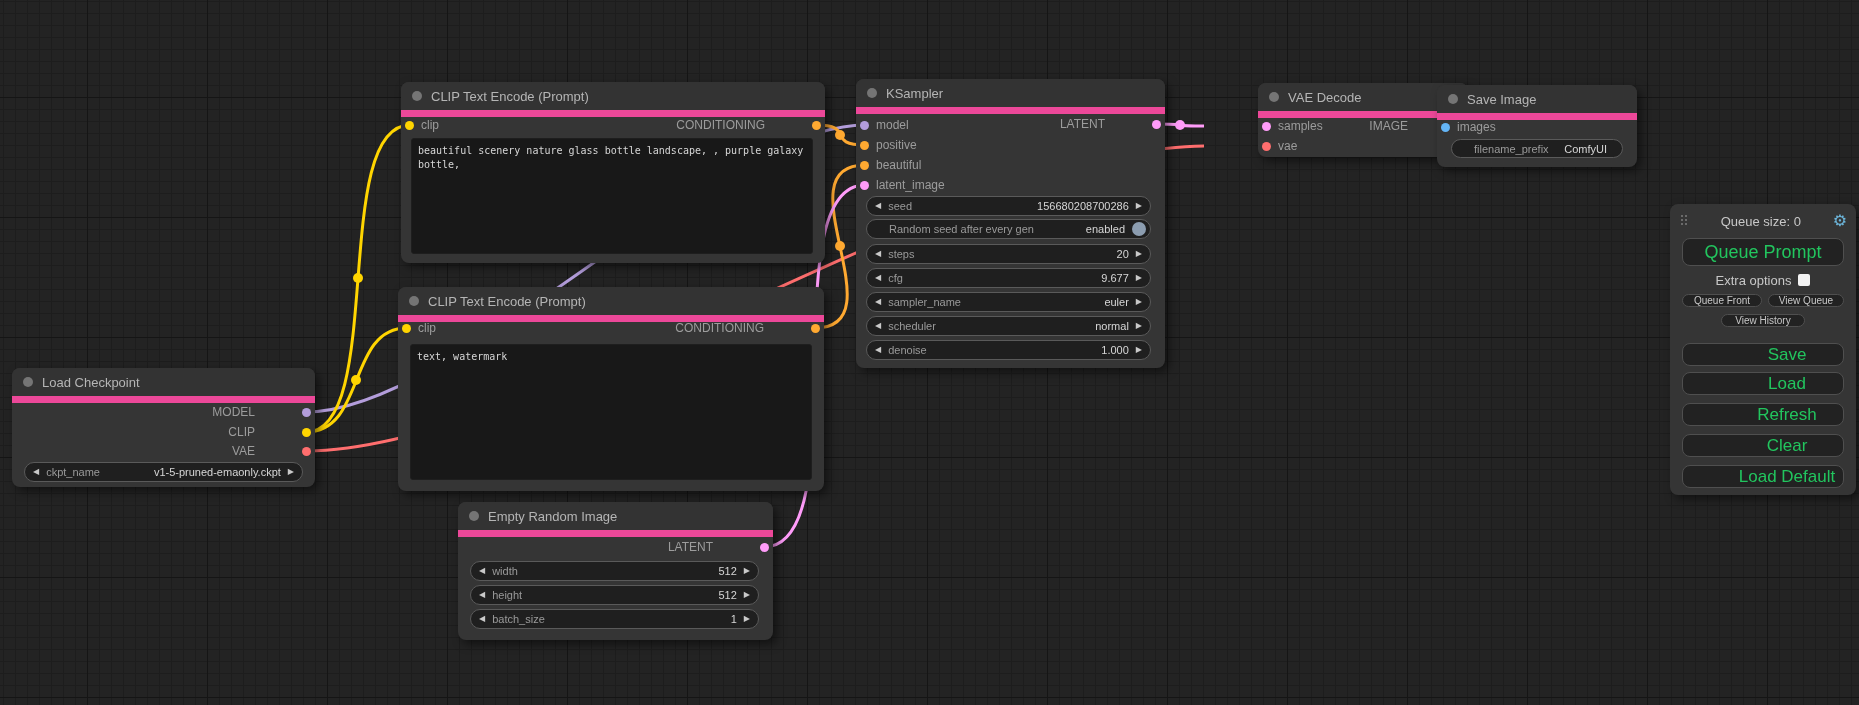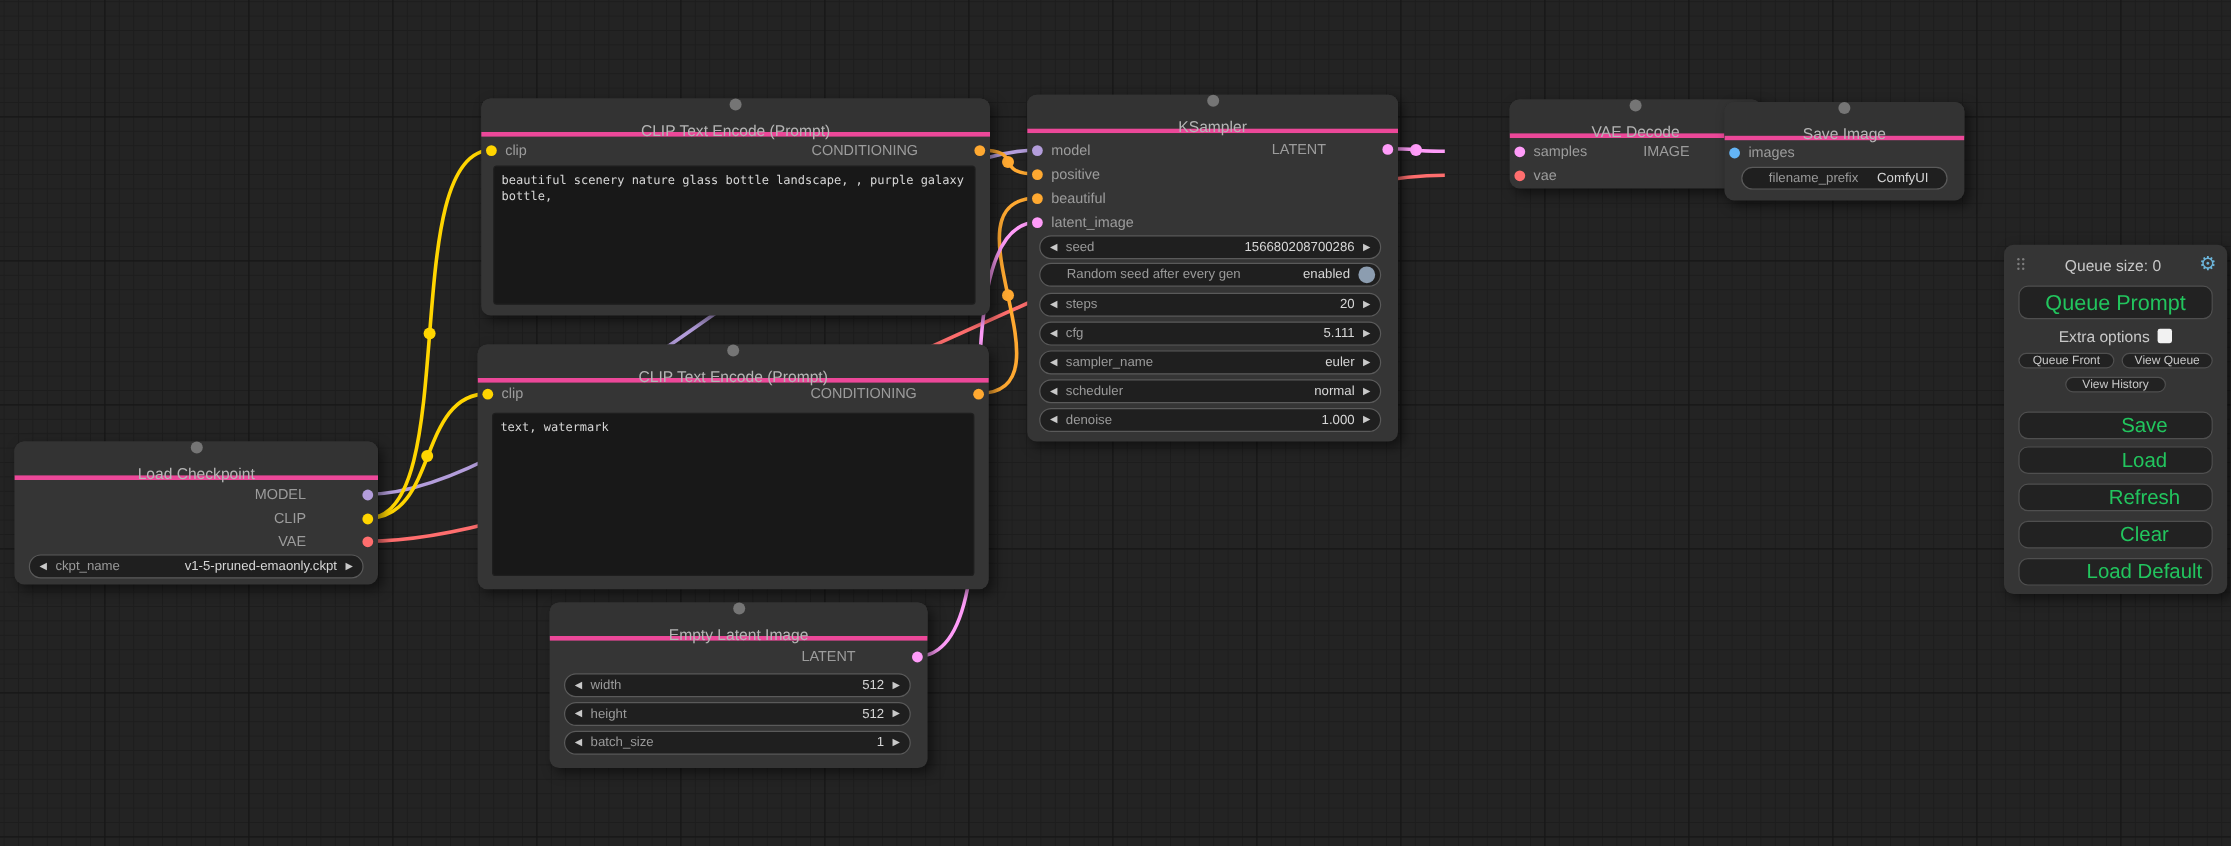--- a/index.html
+++ b/index.html
@@ -17,22 +17,22 @@
   }
   .wires{position:absolute;left:0;top:0;z-index:1;}
   .wire{fill:none;stroke-width:3px;}
   .s-model{stroke:#B39DDB}.s-clip{stroke:#FFD500}.s-vae{stroke:#FF6E6E}
   .s-cond{stroke:#FFA931}.s-latent{stroke:#FF9CF9}.s-image{stroke:#64B5F6}
   .f-clip{fill:#FFD500}.f-cond{fill:#FFA931}.f-latent{fill:#FF9CF9}.f-image{fill:#64B5F6}
 
   .node{position:absolute;background:#353535;border-radius:8px;z-index:2;
         box-shadow:4px 4px 10px rgba(0,0,0,.5);}
   .ntitle{height:28px;display:flex;align-items:center;gap:9px;padding:0 11px;
-          background:#333333;border-radius:8px 8px 0 0;border-bottom:4px solid #ec4899;
-          color:#b5b5b5;font-size:13px;flex-direction:column;}
+          background:#333333;border-radius:8px 8px 0 0;border-bottom:7px solid #ec4899;
+          color:#b5b5b5;font-size:13px;}
   .ndot{width:10px;height:10px;border-radius:50%;background:#757575;flex:none;}
   .slot{position:absolute;display:flex;align-items:center;gap:7px;height:18px;
         font-size:12px;color:#9c9c9c;justify-content:space-between;}
   .slot.in{left:4px;}
   .slot.out{right:4px;gap:47px;}
   .pdot{width:9px;height:9px;border-radius:50%;flex:none;}
   .c-model{background:#B39DDB}.c-clip{background:#FFD500}.c-vae{background:#FF6E6E}
   .c-cond{background:#FFA931}.c-latent{background:#FF9CF9}.c-image{background:#64B5F6}
 
   .widget{position:absolute;height:20px;box-sizing:border-box;display:flex;align-items:center;
@@ -141,21 +141,21 @@
     <div class="slot out" style="top:32px">
       <span>CONDITIONING</span>
       <span class="pdot c-cond"></span>
     </div>
     <textarea class="prompt" style="left: 12px; top: 57px; width: 402px; height: 136px;">text, watermark</textarea>
   </div>
 
   <div class="node" style="left:458px;top:502px;width:315px;height:138px">
     <div class="ntitle">
       <span class="ndot"></span>
-      <span>Empty Latent Image</span>
+      <span>Empty Random Image</span>
     </div>
     <div class="slot out" style="top:36px">
       <span>LATENT</span>
       <span class="pdot c-latent"></span>
     </div>
     <div class="widget" style="left:12px;right:14px;top:59px">
       <span class="arr">◀</span>
       <span class="wlabel">width</span>
       <span class="wvalue">512</span>
       <span class="arr">▶</span>
@@ -212,21 +212,21 @@
     </div>
     <div class="widget" style="left:10px;right:14px;top:165px">
       <span class="arr">◀</span>
       <span class="wlabel">steps</span>
       <span class="wvalue">20</span>
       <span class="arr">▶</span>
     </div>
     <div class="widget" style="left:10px;right:14px;top:189px">
       <span class="arr">◀</span>
       <span class="wlabel">cfg</span>
-      <span class="wvalue">5.111</span>
+      <span class="wvalue">9.677</span>
       <span class="arr">▶</span>
     </div>
     <div class="widget" style="left:10px;right:14px;top:213px">
       <span class="arr">◀</span>
       <span class="wlabel">sampler_name</span>
       <span class="wvalue">euler</span>
       <span class="arr">▶</span>
     </div>
     <div class="widget" style="left:10px;right:14px;top:237px">
       <span class="arr">◀</span>

